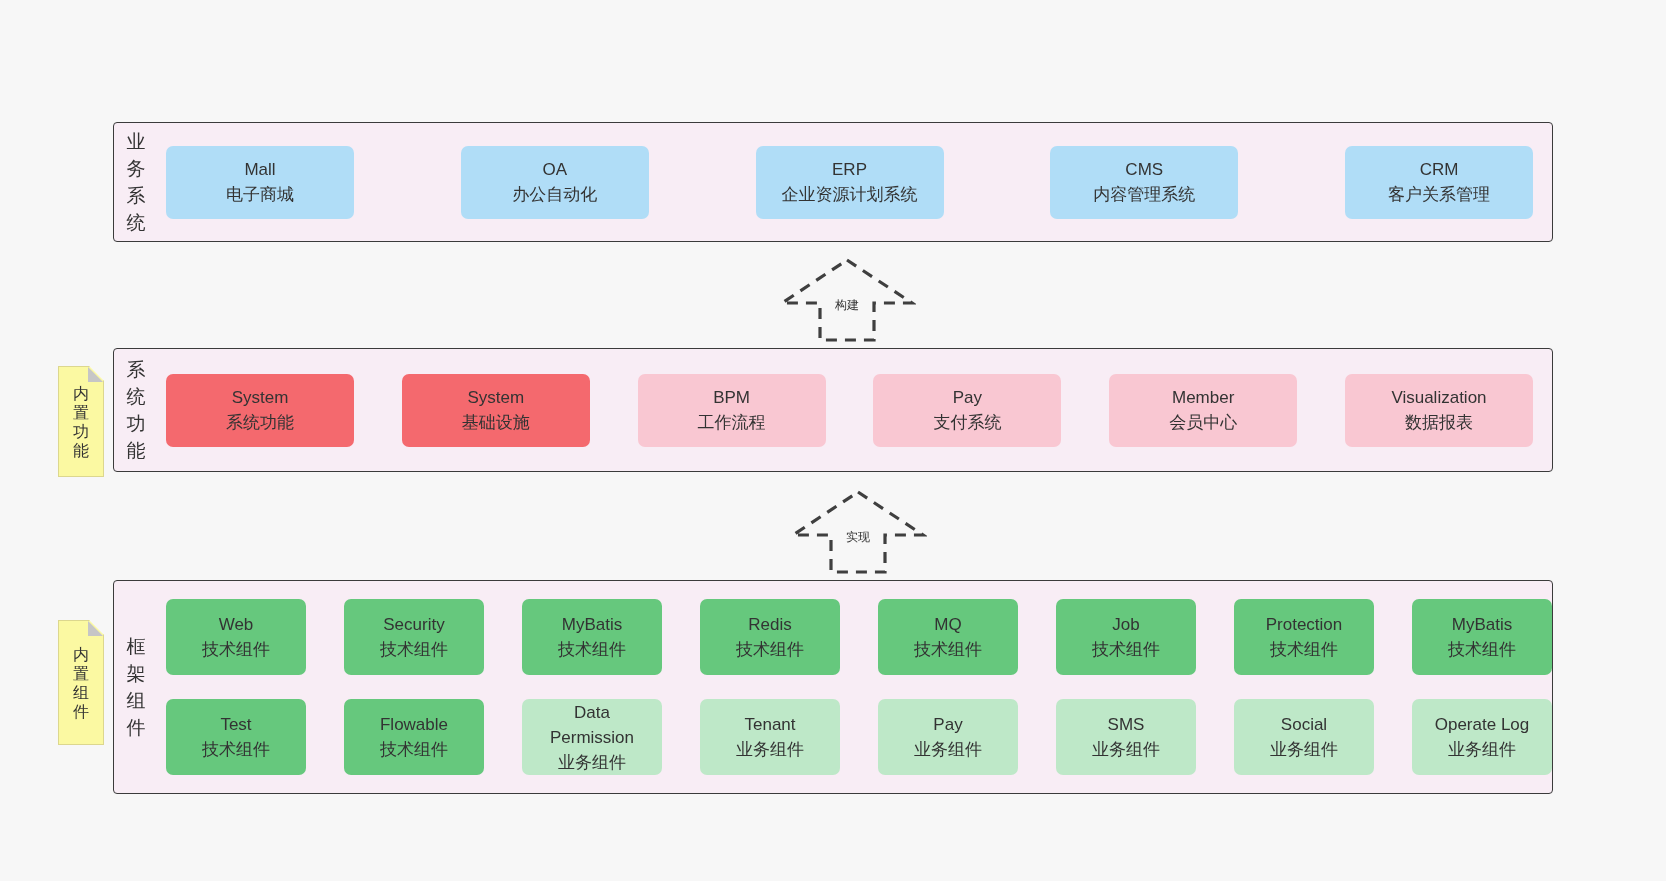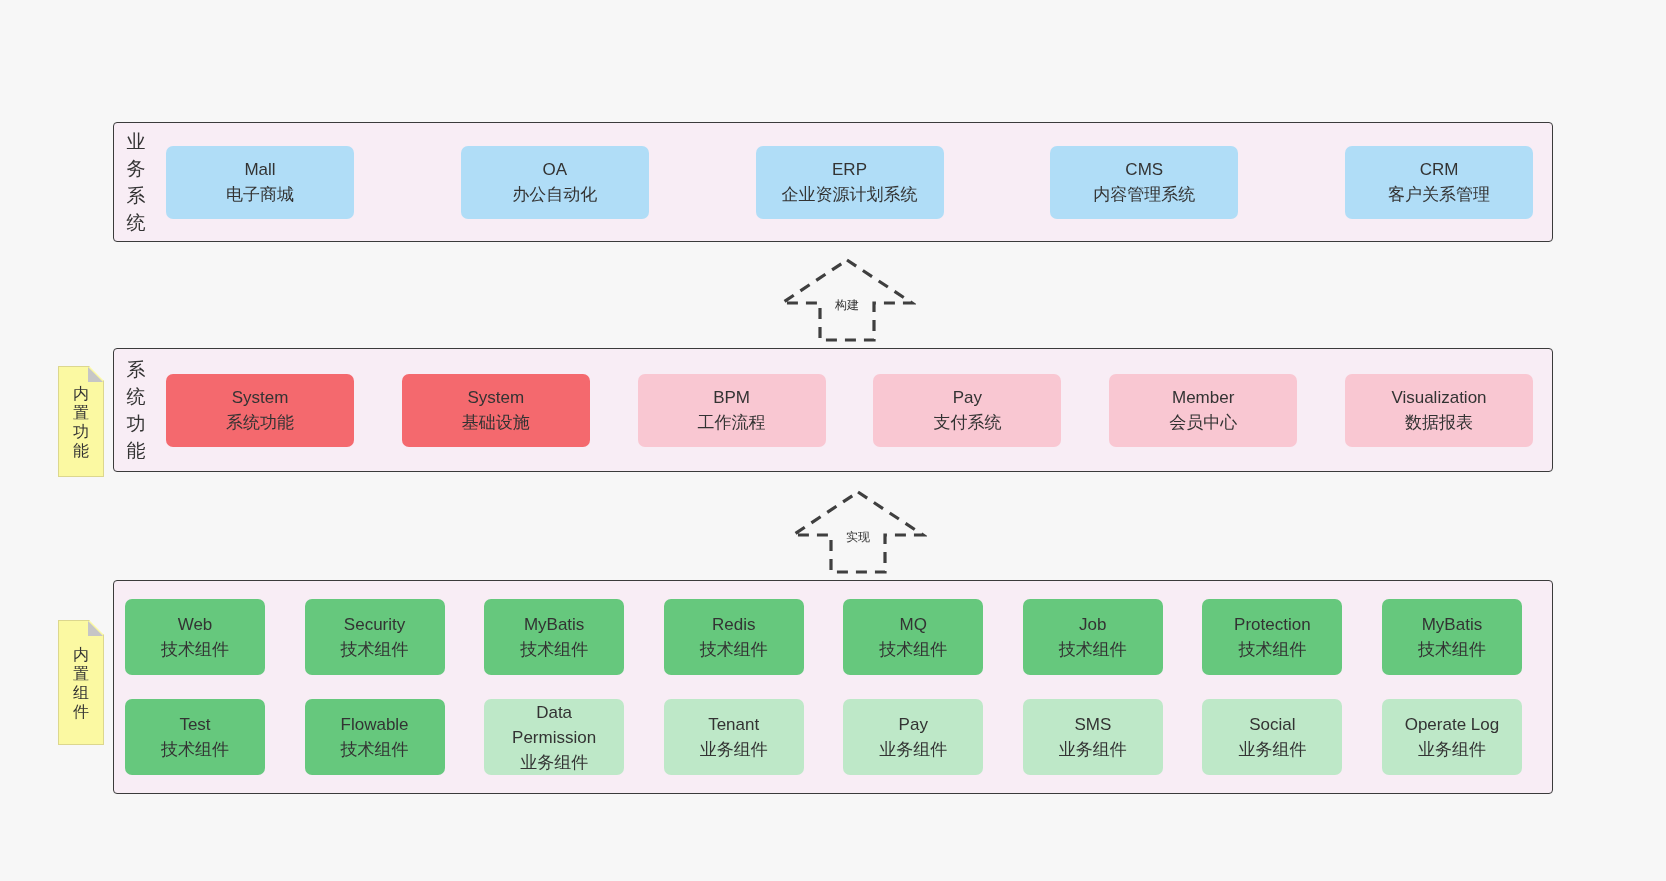--- a/index.html
+++ b/index.html
@@ -20,21 +20,21 @@
     border-radius:4px;
     display:flex;
   }
   .panel-label{display:flex;align-items:center;padding-left:11px;width:41px;box-sizing:border-box;flex:0 0 41px;}
   .vtext{
     width:22px;word-break:break-all;text-align:center;
     font-size:19px;line-height:27px;color:var(--text,#333);
   }
   .boxrow{flex:1;display:flex;align-items:center;justify-content:space-between;padding:0 19px 0 11px;}
   .rows{flex:1;display:flex;flex-direction:column;justify-content:center;gap:24px;padding:0 30px 0 11px;}
-  .boxrow8{display:flex;justify-content:space-between;}
+  .boxrow8{display:flex;gap:38px;}
 
   
   .box{
     border-radius:7px;display:flex;flex-direction:column;align-items:center;justify-content:center;
     text-align:center;box-sizing:border-box;padding:0 12px;
   }
   .box-lg{width:188px;height:73px;}
   .box-sm{width:140px;height:76px;}
   .box .t,.box .s{font-size:17px;line-height:25px;color:var(--text,#333);}
   .b-blue{background:var(--box-blue,#b0ddf7);}
@@ -152,20 +152,23 @@
   </div>
 
   <div class="sticky" style="left:38px;top:620px;height:125px;">
     <svg class="fold" width="15" height="15" viewBox="0 0 15 15">
       <path d="M0 0 L15 15 L0 15 Z"></path>
     </svg>
     <div class="vtext">内置组件</div>
   </div>
 
   <div class="panel" style="top:580px;height:214px;">
+    <div class="panel-label">
+      <div class="vtext">框架组件</div>
+    </div>
     <div class="rows">
       <div class="boxrow8">
         <div class="box box-sm b-green">
           <div class="t">Web</div>
           <div class="s">技术组件</div>
         </div>
         <div class="box box-sm b-green">
           <div class="t">Security</div>
           <div class="s">技术组件</div>
         </div>

